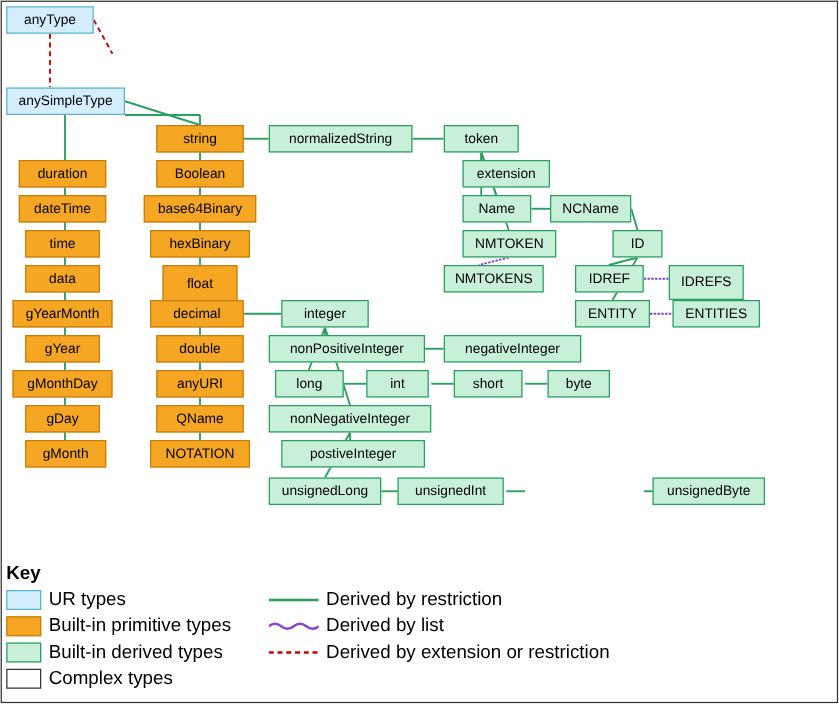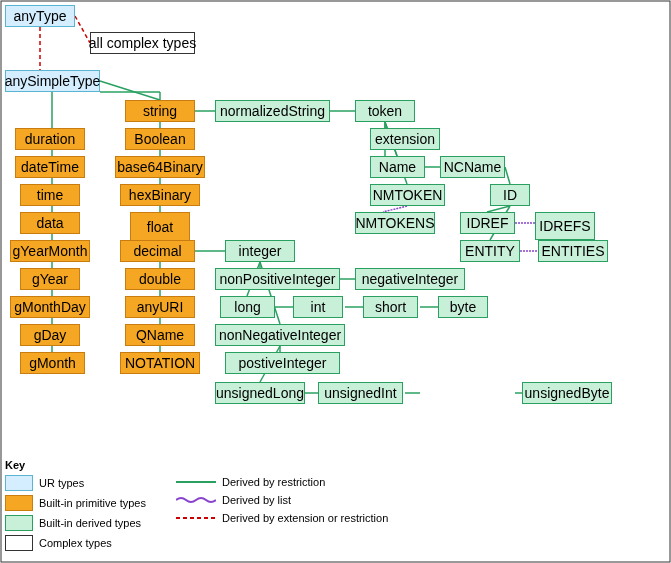--- a/index.html
+++ b/index.html
@@ -15,21 +15,21 @@
       position: relative;
       width: 671px;
       height: 563px;
       background: #fff;
     }
     .node {
       position: absolute;
       border: 1.5px solid;
       padding: 2px 6px;
       text-align: center;
-      font-size: 14px;
+      font-size: 11px;
       white-space: nowrap;
       display: flex;
       align-items: center;
       justify-content: center;
     }
     .node-ur {
       background: #d4eeff;
       border-color: #5bb5d0;
     }
     .node-primitive {
@@ -52,21 +52,21 @@
       top: 0; left: 0;
       width: 671px;
       height: 563px;
       pointer-events: none;
     }
     
     .key {
       position: absolute;
       bottom: 10px;
       left: 5px;
-      font-size: 11px;
+      font-size: 15px;
     }
     .key-item {
       display: flex;
       align-items: center;
       margin-bottom: 4px;
       gap: 6px;
     }
     .key-box {
       width: 28px;
       height: 16px;
@@ -167,21 +167,20 @@
     <line x1="160" y1="223" x2="130" y2="223" stroke="#2aa060" stroke-width="1.5"></line>
     <line x1="160" y1="251" x2="120" y2="251" stroke="#2aa060" stroke-width="1.5"></line>
     <line x1="160" y1="279" x2="125" y2="279" stroke="#2aa060" stroke-width="1.5"></line>
     <line x1="160" y1="307" x2="125" y2="307" stroke="#2aa060" stroke-width="1.5"></line>
     <line x1="160" y1="335" x2="125" y2="335" stroke="#2aa060" stroke-width="1.5"></line>
     <line x1="160" y1="363" x2="120" y2="363" stroke="#2aa060" stroke-width="1.5"></line>
   </svg>
 
   <div class="node node-ur" style="left:5px;top:5px;width:70px;height:22px">anyType</div>
 
-  <div class="node node-complex" style="left:90px;top:32px;width:105px;height:22px">all complex types</div>
 
   <div class="node node-ur" style="left:5px;top:70px;width:95px;height:22px">anySimpleType</div>
 
   <div class="node node-primitive" style="left:15px;top:128px;width:70px;height:22px">duration</div>
   <div class="node node-primitive" style="left:15px;top:156px;width:70px;height:22px">dateTime</div>
   <div class="node node-primitive" style="left:20px;top:184px;width:60px;height:22px">time</div>
   <div class="node node-primitive" style="left:20px;top:212px;width:60px;height:22px">data</div>
   <div class="node node-primitive" style="left:10px;top:240px;width:80px;height:22px">gYearMonth</div>
   <div class="node node-primitive" style="left:20px;top:268px;width:60px;height:22px">gYear</div>
   <div class="node node-primitive" style="left:10px;top:296px;width:80px;height:22px">gMonthDay</div>

